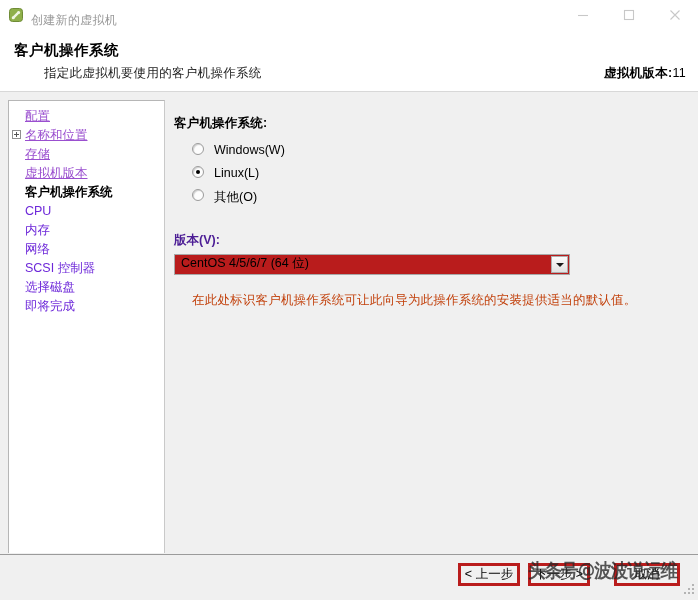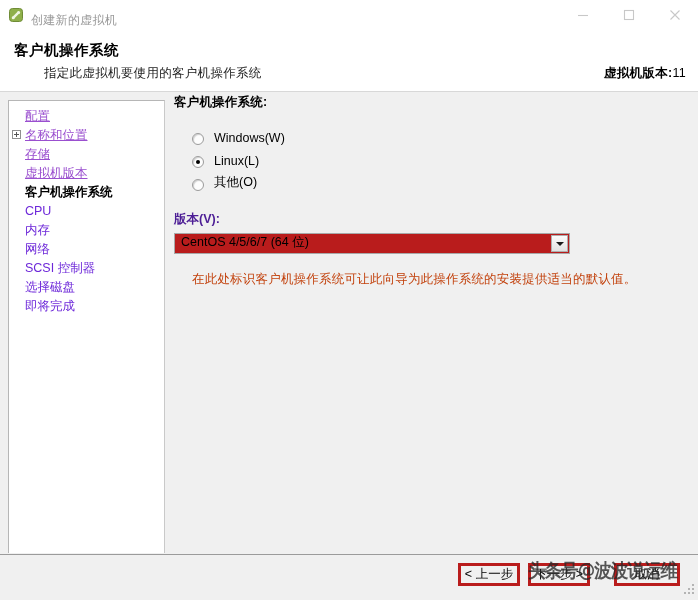--- a/index.html
+++ b/index.html
@@ -158,36 +158,36 @@
     content: "";
     position: absolute;
     left: 3px; top: 1px;
     width: 1px; height: 5px;
     background: #555;
   }
 
   
   .content {
     position: absolute;
-    left: 174px; top: 1px;
+    left: 174px; top: 22px;
     width: 516px; height: 453px;
   }
   .field-label {
     font-size: 12.5px;
     color: #000;
     font-weight: bold;
     letter-spacing: 0.2px;
   }
   .radio-group {
     margin-top: 11px;
     margin-left: 18px;
   }
   .radio-row {
     display: flex;
-    align-items: flex-end;
+    align-items: flex-start;
     height: 23px;
   }
   .radio {
     width: 12px; height: 12px;
     border-radius: 50%;
     border: 1px solid #9b9b9b;
     background: #fdfdfd;
     box-shadow: inset 1px 1px 1px rgba(0,0,0,0.18);
     box-sizing: border-box;
     position: relative;

